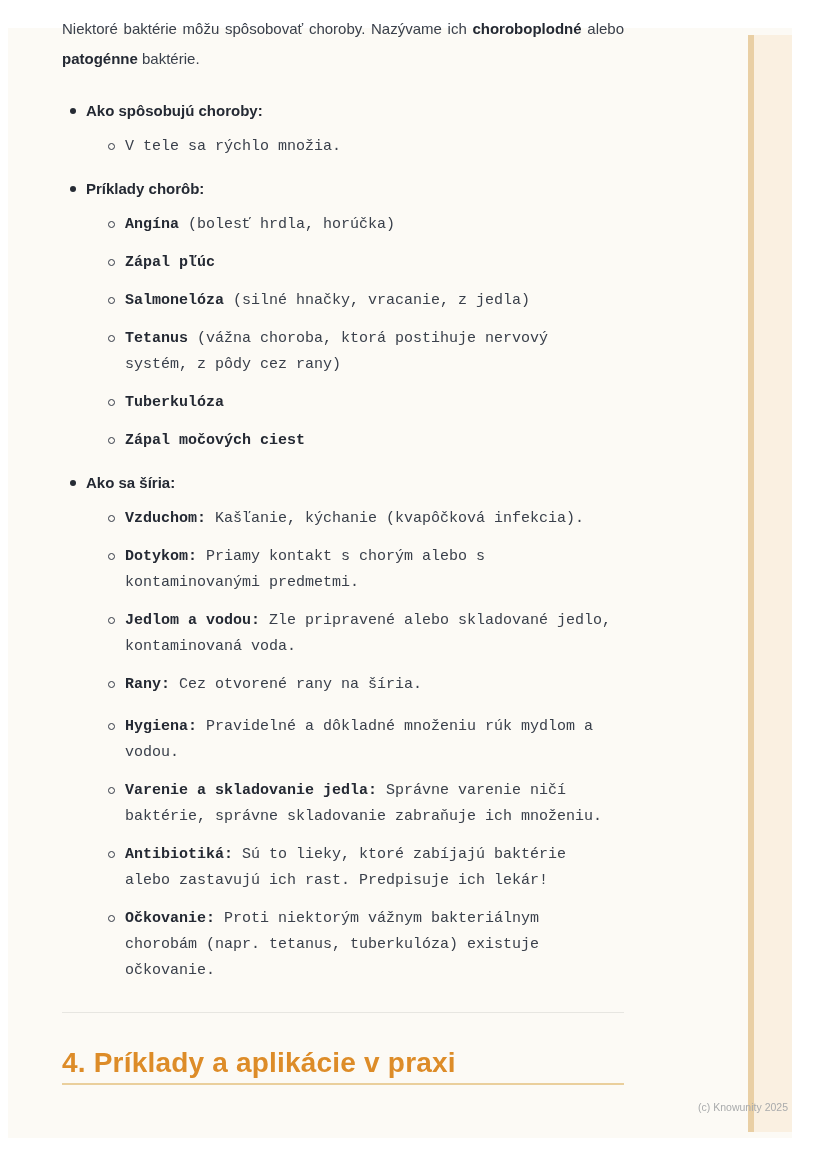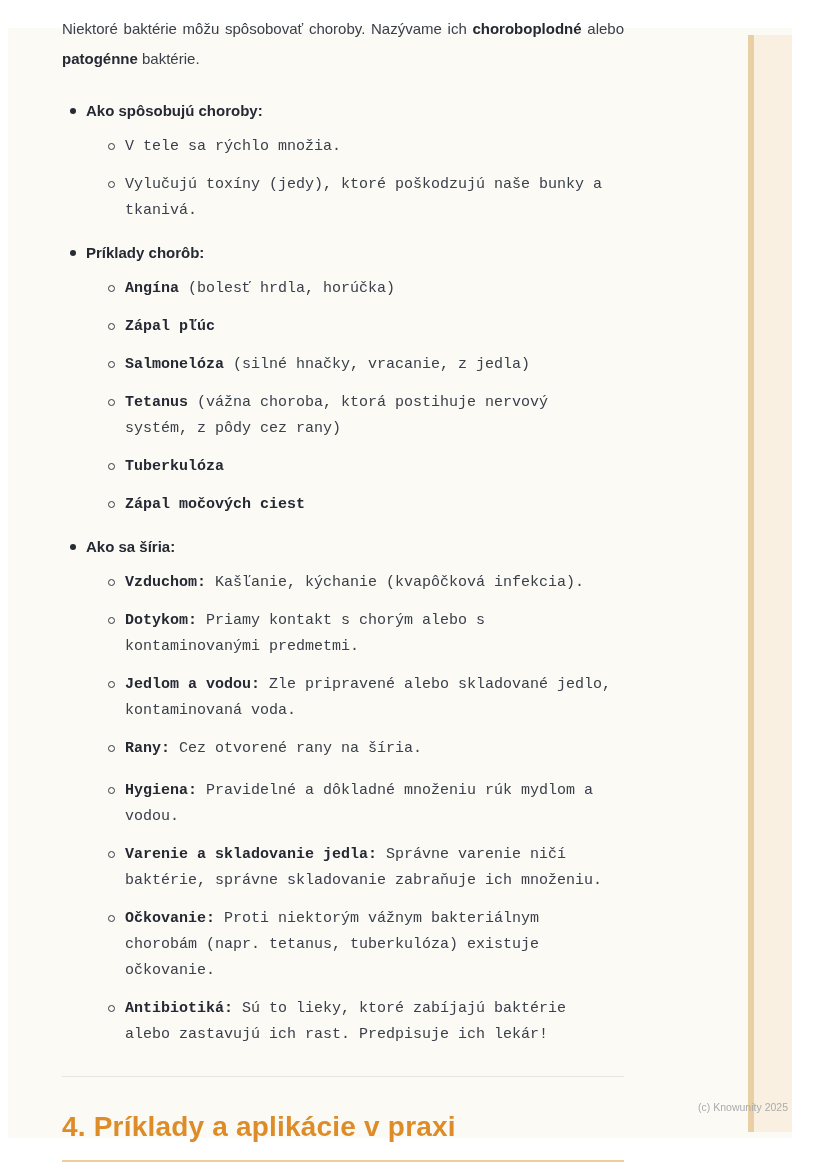--- a/index.html
+++ b/index.html
@@ -52,21 +52,21 @@
   .li-text { flex:1; }
   .divider {
     border:none; border-top:1px solid #e7e6e1;
     margin:28px 0 0 0; width:100%;
   }
   h2.section {
     margin:34px 0 0 0;
     font-size:28px; font-weight:bold;
     color:#dd8c28;
     letter-spacing:0.2px;
-    padding-bottom:17px;
+    padding-bottom:4px;
     border-bottom:2px solid #eacf9c;
   }
   h3.example {
     margin:30px 0 0 0;
     font-size:21px; font-weight:bold;
     color:#f2a83c;
   }
   .footer-credit {
     position:absolute; top:1101px; right:40px;
     font-size:10.5px; color:#a9abac;
@@ -92,26 +92,20 @@
           </span>
         <span class="li-text b">Ako spôsobujú choroby:</span>
       </div>
       <ul class="sub">
         <li>
           <span class="marker-cell">
               <span class="circle"></span>
             </span>
           <span class="li-text"><span class="b"></span><span>V tele sa rýchlo množia.</span></span>
         </li>
-        <li>
-          <span class="marker-cell">
-              <span class="circle"></span>
-            </span>
-          <span class="li-text"><span class="b"></span><span>Vylučujú toxíny (jedy), ktoré poškodzujú naše bunky a tkanivá.</span></span>
-        </li>
       </ul>
     </li>
 
     <li>
       <div class="t-row">
         <span class="marker-cell">
             <span class="disc"></span>
           </span>
         <span class="li-text b">Príklady chorôb:</span>
       </div>
@@ -201,28 +195,28 @@
         <li>
           <span class="marker-cell">
               <span class="circle"></span>
             </span>
           <span class="li-text"><span class="b">Varenie a skladovanie jedla:</span><span> Správne varenie ničí baktérie, správne skladovanie zabraňuje ich množeniu.</span></span>
         </li>
         <li>
           <span class="marker-cell">
               <span class="circle"></span>
             </span>
+          <span class="li-text"><span class="b">Antibiotiká:</span><span> Sú to lieky, ktoré zabíjajú baktérie alebo zastavujú ich rast. Predpisuje ich lekár!</span></span>
+        </li>
+        <li>
+          <span class="marker-cell">
+              <span class="circle"></span>
+            </span>
           <span class="li-text"><span class="b">Očkovanie:</span><span> Proti niektorým vážnym bakteriálnym chorobám (napr. tetanus, tuberkulóza) existuje očkovanie.</span></span>
         </li>
-        <li>
-          <span class="marker-cell">
-              <span class="circle"></span>
-            </span>
-          <span class="li-text"><span class="b">Antibiotiká:</span><span> Sú to lieky, ktoré zabíjajú baktérie alebo zastavujú ich rast. Predpisuje ich lekár!</span></span>
-        </li>
       </ul>
     </li>
 
   </ul>
 
   <hr class="divider">
 
   <h2 class="section">4. Príklady a aplikácie v praxi</h2>
 
 

